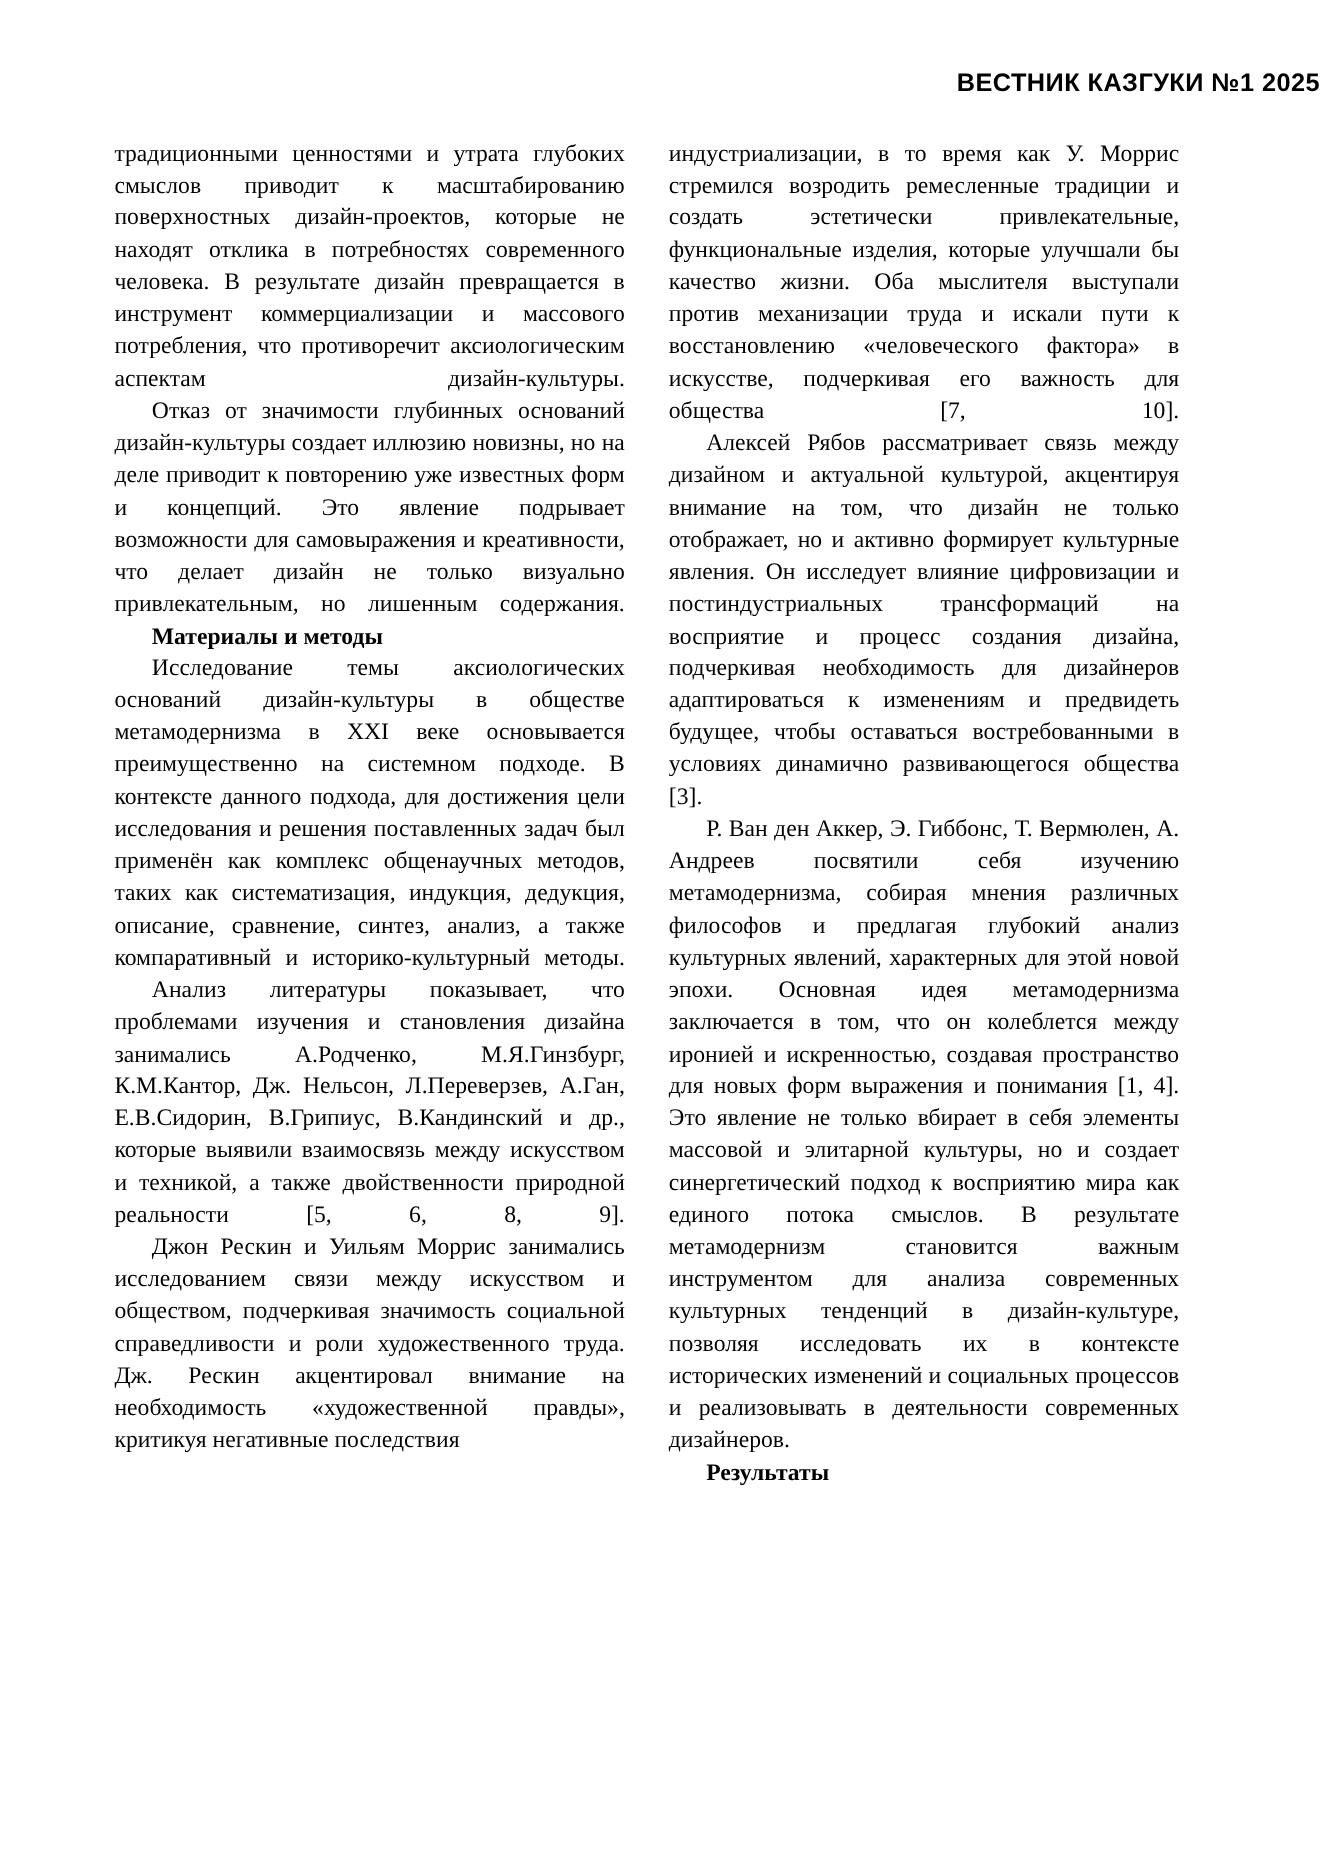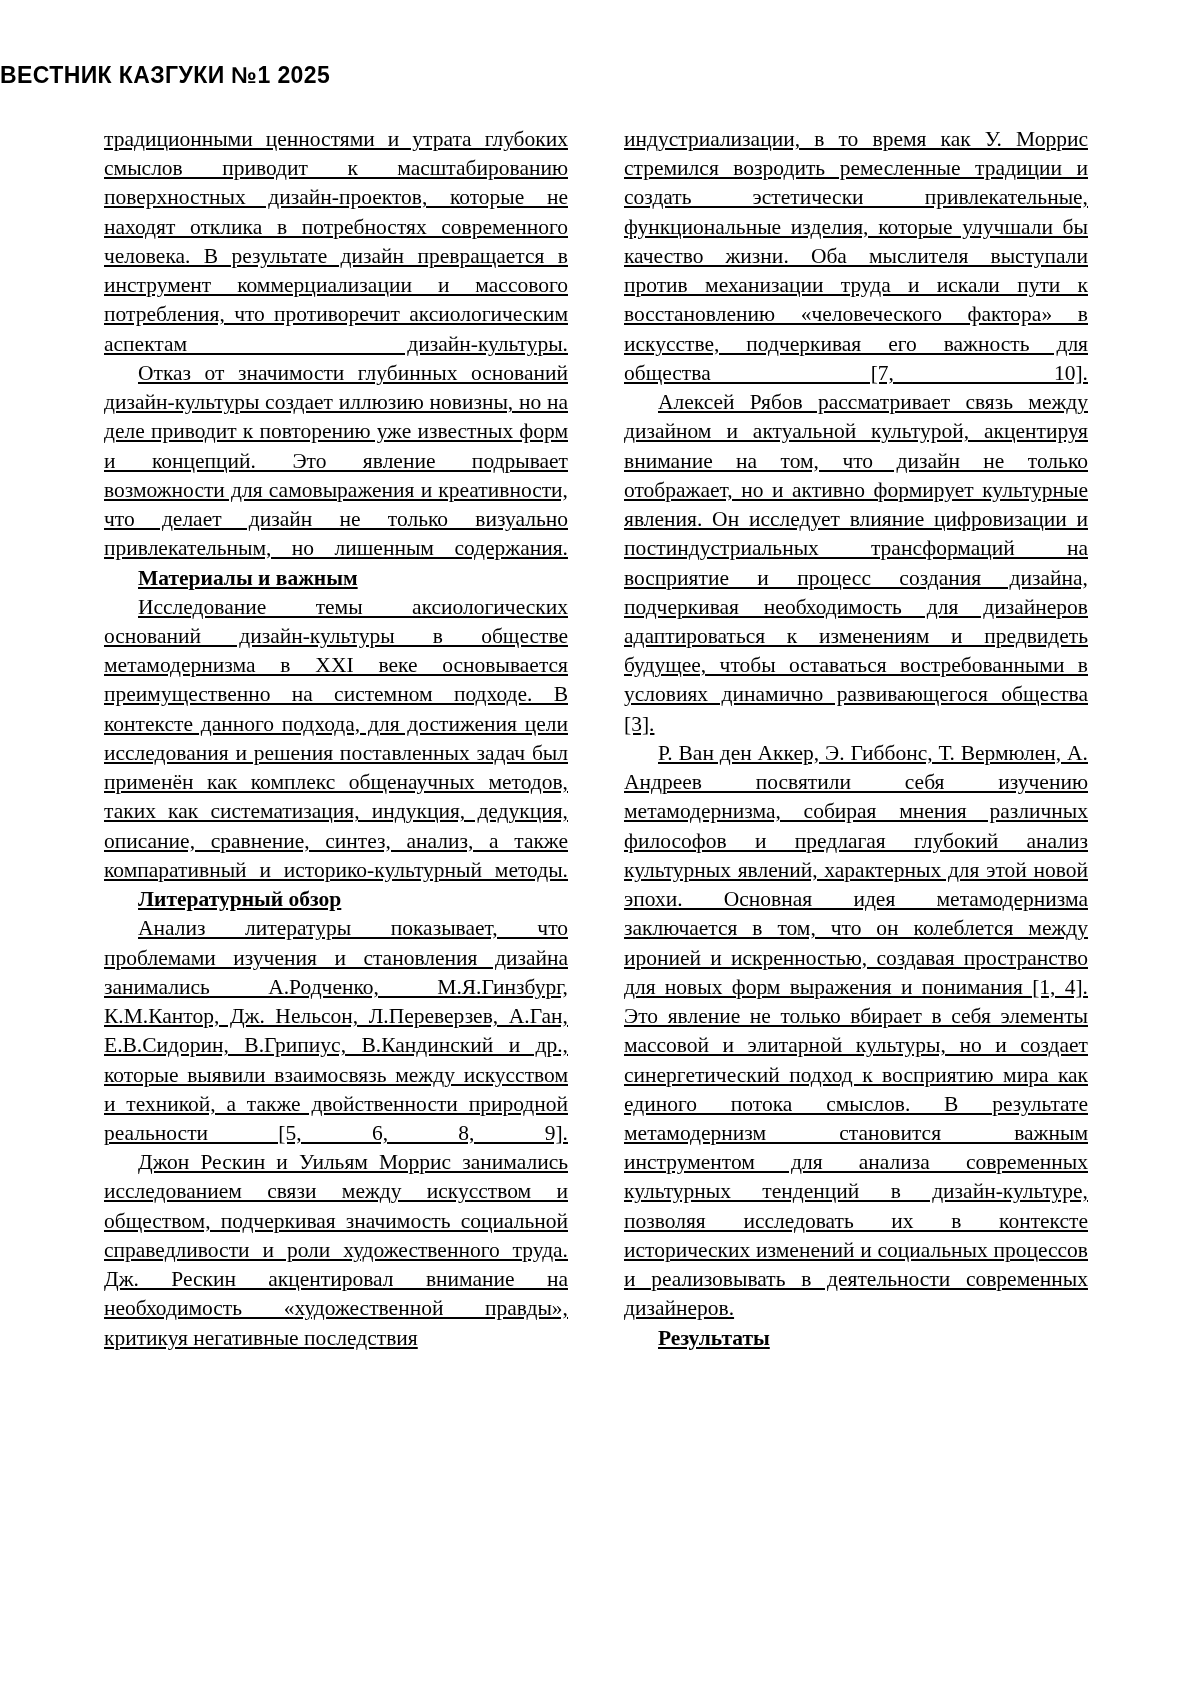--- a/index.html
+++ b/index.html
@@ -15,33 +15,32 @@
     position: relative;
   }
   .page {
     width: 1200px;
     height: 1697px;
     box-sizing: border-box;
     padding: 0;
     position: relative;
   }
   .running-head {
-    text-align: left;
+    text-align: right;
     font-family: "Liberation Sans", sans-serif;
     font-weight: 700;
     font-size: 23px;
     letter-spacing: 0.4px;
     padding-top: 62px;
   }
   .columns {
     display: flex;
-    gap: 56px;
+    gap: 40px;
     padding: 36px 104px 0 104px;
     box-sizing: border-box;
-    text-decoration: underline;
   }
   .col {
     width: 464px;
     font-size: 21.5px;
     line-height: 1.36;
     text-align: justify;
     text-justify: inter-word;
     hyphens: none;
   }
   .col p {
@@ -80,23 +79,22 @@
 
 <div class="page">
 
   <div class="running-head">ВЕСТНИК КАЗГУКИ №1 2025</div>
 
   <div class="columns">
 
     <div class="col" id="left-col">
         <p class="noindent spread">традиционными ценностями и утрата глубоких смыслов приводит к масштабированию поверхностных дизайн-проектов, которые не находят отклика в потребностях современного человека. В результате дизайн превращается в инструмент коммерциализации и массового потребления, что противоречит аксиологическим аспектам дизайн-культуры.</p>
         <p class="spread">Отказ от значимости глубинных оснований дизайн-культуры создает иллюзию новизны, но на деле приводит к повторению уже известных форм и концепций. Это явление подрывает возможности для самовыражения и креативности, что делает дизайн не только визуально привлекательным, но лишенным содержания.</p>
-        <h3>Материалы и важным</h3>
+        <h3>Материалы и методы</h3>
         <p class="spread">Исследование темы аксиологических оснований дизайн-культуры в обществе метамодернизма в XXI веке основывается преимущественно на системном подходе. В контексте данного подхода, для достижения цели исследования и решения поставленных задач был применён как комплекс общенаучных методов, таких как систематизация, индукция, дедукция, описание, сравнение, синтез, анализ, а также компаративный и историко-культурный методы.</p>
-        <h3>Литературный обзор</h3>
         <p class="spread">Анализ литературы показывает, что проблемами изучения и становления дизайна занимались А.Родченко, М.Я.Гинзбург, К.М.Кантор, Дж. Нельсон, Л.Переверзев, А.Ган, Е.В.Сидорин, В.Грипиус, В.Кандинский и др., которые выявили взаимосвязь между искусством и техникой, а также двойственности природной реальности [5, 6, 8, 9].</p>
         <p class="">Джон Рескин и Уильям Моррис занимались исследованием связи между искусством и обществом, подчеркивая значимость социальной справедливости и роли художественного труда. Дж. Рескин акцентировал внимание на необходимость «художественной правды», критикуя негативные последствия</p>
       </div>
     <div class="col" id="right-col">
         <p class="noindent spread">индустриализации, в то время как У. Моррис стремился возродить ремесленные традиции и создать эстетически привлекательные, функциональные изделия, которые улучшали бы качество жизни. Оба мыслителя выступали против механизации труда и искали пути к восстановлению «человеческого фактора» в искусстве, подчеркивая его важность для общества [7, 10].</p>
         <p class="spread">Алексей Рябов рассматривает связь между дизайном и актуальной культурой, акцентируя внимание на том, что дизайн не только отображает, но и активно формирует культурные явления. Он исследует влияние цифровизации и постиндустриальных трансформаций на восприятие и процесс создания дизайна, подчеркивая необходимость для дизайнеров адаптироваться к изменениям и предвидеть будущее, чтобы оставаться востребованными в условиях динамично развивающегося общества [3].</p>
         <p class="spread">Р. Ван ден Аккер, Э. Гиббонс, Т. Вермюлен, А. Андреев посвятили себя изучению метамодернизма, собирая мнения различных философов и предлагая глубокий анализ культурных явлений, характерных для этой новой эпохи. Основная идея метамодернизма заключается в том, что он колеблется между иронией и искренностью, создавая пространство для новых форм выражения и понимания [1, 4]. Это явление не только вбирает в себя элементы массовой и элитарной культуры, но и создает синергетический подход к восприятию мира как единого потока смыслов. В результате метамодернизм становится важным инструментом для анализа современных культурных тенденций в дизайн-культуре, позволяя исследовать их в контексте исторических изменений и социальных процессов и реализовывать в деятельности современных дизайнеров.</p>
         <h3>Результаты</h3>
       </div>
 

